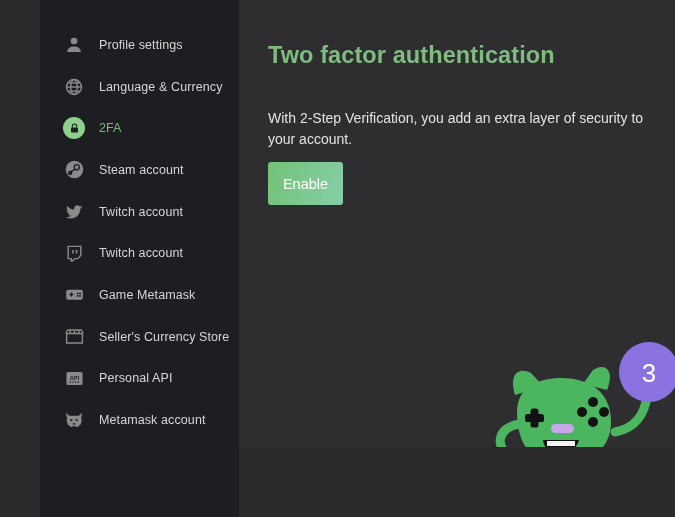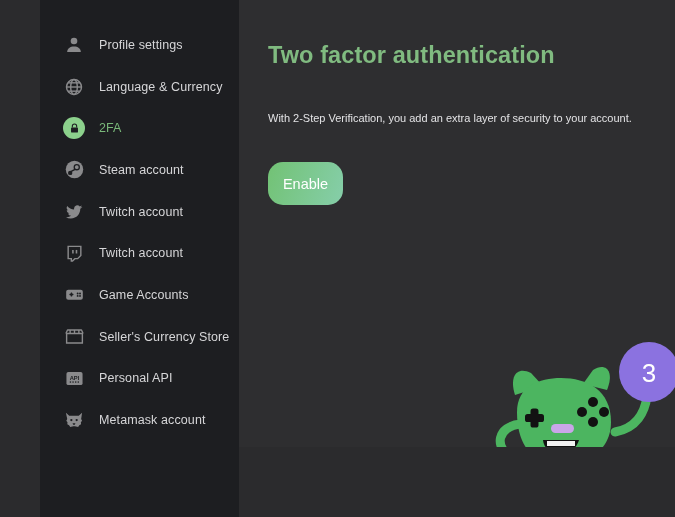--- a/index.html
+++ b/index.html
@@ -97,33 +97,33 @@
     font-size: 23.5px;
     color: #80bb80;
     letter-spacing: 0.1px;
     white-space: nowrap;
   }
   #desc {
     position: absolute;
     left: 29px;
     top: 94px;
     width: 400px;
-    font-size: 11px;
+    font-size: 14px;
     line-height: 21px;
     color: #e3e3e5;
     margin-top: 14px;
   }
   #enable-btn {
     position: absolute;
     left: 29px;
     top: 162px;
     width: 75px;
     height: 43px;
     border: none;
-    border-radius: 15px;
+    border-radius: 3px;
     background: linear-gradient(110deg, #72c274 0%, #86ceaa 100%);
     color: #ffffff;
     font-family: "Liberation Sans", sans-serif;
     font-size: 14.5px;
     cursor: pointer;
     padding: 0;
   }
 
   
   #mascot {
@@ -221,21 +221,21 @@
           <g fill="#1d1e21">
             <rect x="6.2" y="11" width="4.6" height="1.9" rx="0.5"></rect>
             <rect x="7.55" y="9.65" width="1.9" height="4.6" rx="0.5"></rect>
             <circle cx="15.6" cy="10.8" r="1.1"></circle>
             <circle cx="18.3" cy="10.8" r="1.1"></circle>
             <circle cx="15.6" cy="13.6" r="1.1"></circle>
             <circle cx="18.3" cy="13.6" r="1.1"></circle>
           </g>
         </svg>
       </span>
-      <span class="nav-label">Game Accounts</span>
+      <span class="nav-label">Game Metamask</span>
     </div>
 
     <div class="nav-item">
       <span class="nav-icon">
         <svg width="21" height="21" viewBox="0 0 24 24" fill="none" stroke="currentColor" stroke-width="1.6">
           <path d="M3 8.5h18v11H3z"></path>
           <path d="M2.2 8.5 4 4.5h16l1.8 4" stroke-linejoin="round"></path>
           <line x1="7" y1="4.6" x2="7" y2="8.4"></line>
           <line x1="12" y1="4.6" x2="12" y2="8.4"></line>
           <line x1="17" y1="4.6" x2="17" y2="8.4"></line>

